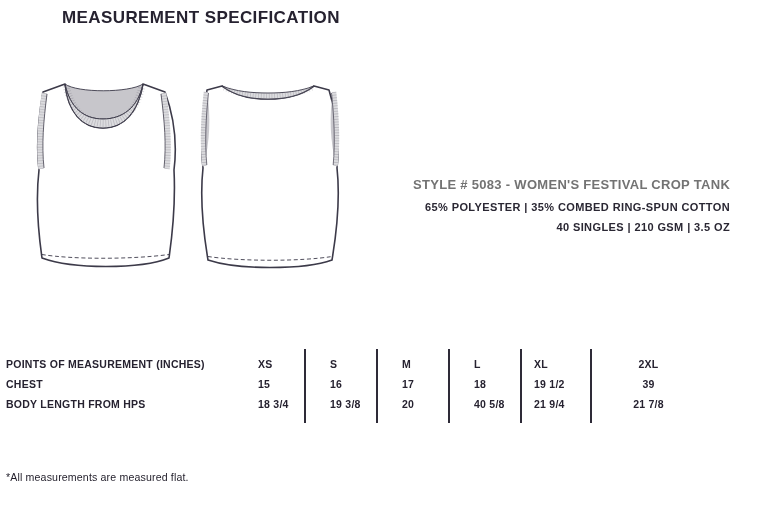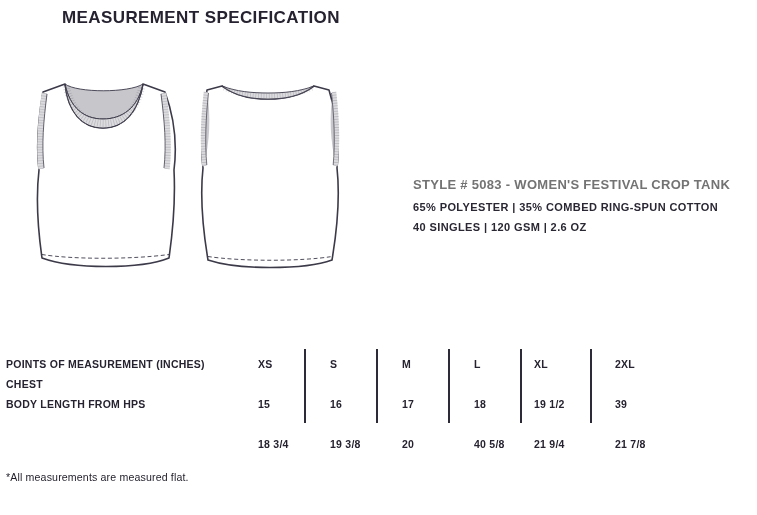--- a/index.html
+++ b/index.html
@@ -34,35 +34,36 @@
     margin-bottom: 9px;
     white-space: nowrap;
   }
   .fabric-line, .weight-line {
     font-size: 11px;
     font-weight: bold;
     letter-spacing: 0.4px;
     color: #2a2733;
     margin-bottom: 8px;
     white-space: nowrap;
+    text-align: right;
   }
 
   .size-table {
     position: absolute;
     left: 6px;
     top: 349px;
     height: 74px;
     display: flex;
     align-items: stretch;
   }
   .col { display: flex; flex-direction: column; padding-top: 5px; }
   .label-col { width: 228px; }
-  .size-col { width: 72px; border-right: 2px solid #2e2b38; padding-left: 24px; gap: 20px; }
+  .size-col { width: 72px; border-right: 2px solid #2e2b38; padding-left: 24px; }
   .size-col:nth-last-child(2) { width: 70px; padding-left: 12px; }
-  .size-col:last-child { width: 90px; border-right: none; padding-left: 23px; }
+  .size-col:last-child { width: 90px; border-right: none; padding-left: 23px; text-align: center; }
   .cell {
     height: 20px;
     line-height: 20px;
     font-size: 10.5px;
     font-weight: bold;
     letter-spacing: 0.25px;
     color: #262230;
     white-space: nowrap;
   }
 
@@ -149,21 +150,21 @@
          C 104 18.5, 88 21, 72 21
          C 56 21, 40 18.5, 26 8 Z" fill="#dcdcdf" stroke="#3c3a49" stroke-width="0.9"></path>
     <path d="M 28 10 C 42 16, 58 18, 72 18 C 86 18, 102 16, 116 10" fill="none" stroke="#76737f" stroke-width="5" stroke-dasharray="0.8 1.9" opacity="0.32"></path>
 
     <path d="M 12 178.5 C 45 183.5, 105 183.5, 136 178.5" fill="none" stroke="#3c3a49" stroke-width="0.9" stroke-dasharray="4 2.6"></path>
   </svg>
 
   <div class="product-info">
     <div class="style-line">STYLE # 5083 - WOMEN'S FESTIVAL CROP TANK</div>
     <div class="fabric-line">65% POLYESTER | 35% COMBED RING-SPUN COTTON</div>
-    <div class="weight-line">40 SINGLES | 120 GSM | 2.6 OZ</div>
+    <div class="weight-line">40 SINGLES | 210 GSM | 3.5 OZ</div>
   </div>
 
   <div class="size-table" id="size-table">
     <div class="col label-col">
       <div class="cell">POINTS OF MEASUREMENT (INCHES)</div>
       <div class="cell">CHEST</div>
       <div class="cell">BODY LENGTH FROM HPS</div>
     </div>
 
   <div class="col size-col">

